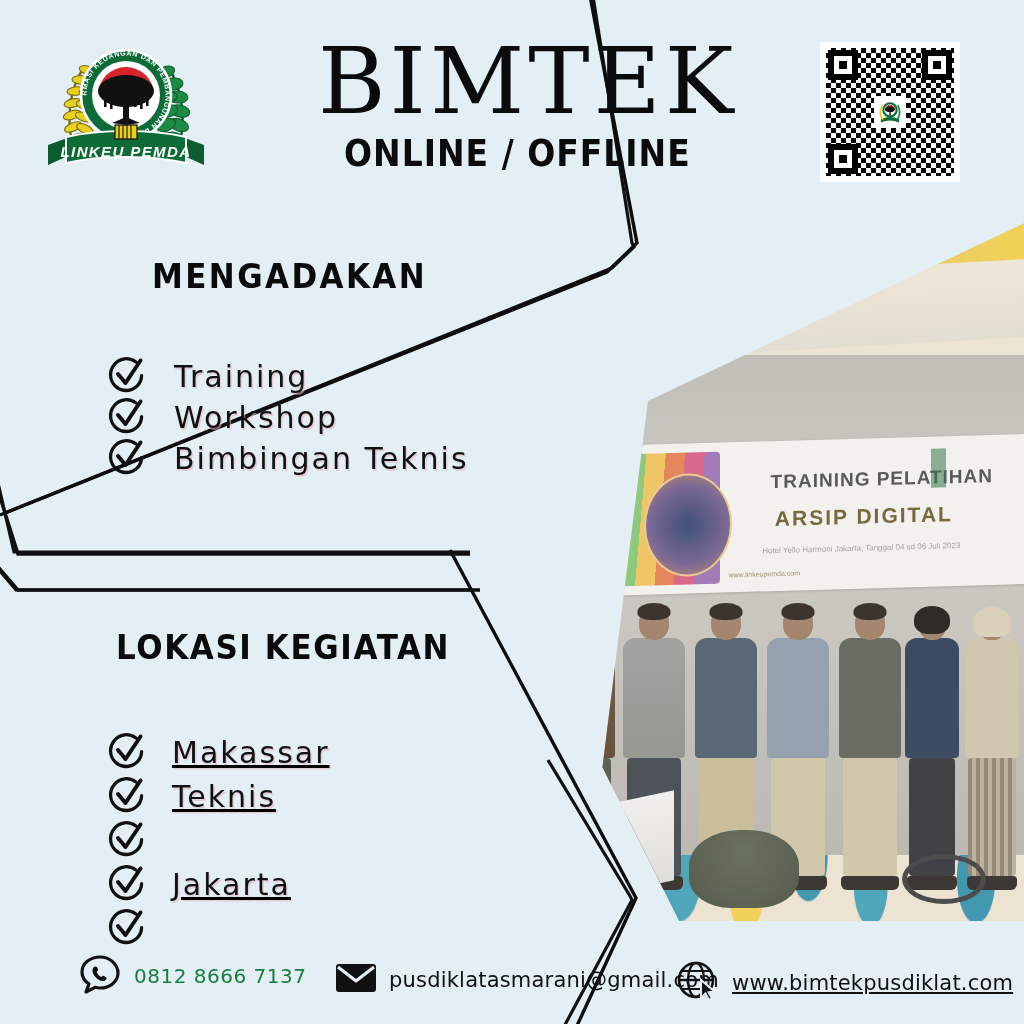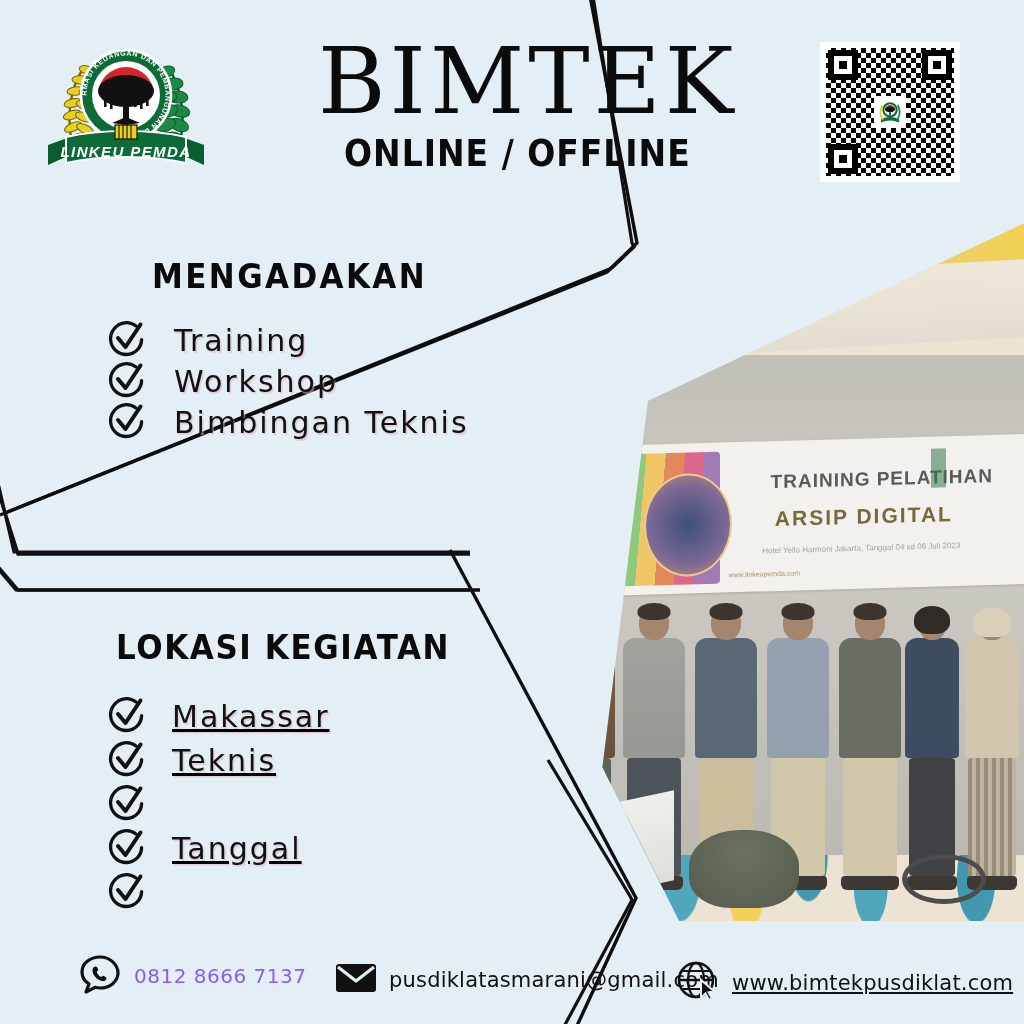--- a/index.html
+++ b/index.html
@@ -181,21 +181,21 @@
     font-family:"DejaVu Sans", sans-serif;
     font-weight:bold;
     color:#0b0b0b;
     transform:scaleY(1.1);
     transform-origin:left top;
     white-space:nowrap;
   }
   #t-mengadakan{left:152px;top:256px;font-size:31px;letter-spacing:2.4px;}
   #t-lokasi{left:116px;top:627px;font-size:31px;letter-spacing:1.6px;}
 
-  .list{position:absolute;}
+  .list{position:absolute;margin-top:36px;}
   #list-mengadakan{left:106px;top:320px;}
   #list-lokasi{left:106px;top:694px;text-decoration:underline;}
 
   .row{display:flex;align-items:center;height:41px;}
   #list-lokasi .row{height:44px;}
   .check{width:44px;height:41px;flex:0 0 44px;position:relative;}
   .item-label{
     font-family:"DejaVu Sans", sans-serif;
     font-size:30px;
     letter-spacing:2px;
@@ -207,21 +207,21 @@
   #list-lokasi .item-label{margin-left:22px;}
 
   
   .foot{position:absolute;display:flex;align-items:center;}
   #foot-phone{left:78px;top:952px;}
   #foot-mail{left:335px;top:962px;}
   #foot-web{left:676px;top:960px;}
   .foot-ico{flex:0 0 auto;margin-right:12px;}
   .phone-lines{
     font-family:"DejaVu Sans", sans-serif;
-    font-size:20px;line-height:25px;color:#8b5cf6;letter-spacing:.5px;
+    font-size:20px;line-height:25px;color:#15803d;letter-spacing:.5px;
   }
   .foot-txt{
     font-family:"DejaVu Sans", sans-serif;
     font-size:21px;color:#111;letter-spacing:.2px;white-space:nowrap;
   }
   .foot-txt.link{text-decoration:underline;}
 </style>
 </head>
 <body>
 
@@ -523,21 +523,21 @@
         <span class="check"><svg width="44" height="41" viewBox="0 0 44 41">
             <path d="M30 6 C26.5 3.4 22.5 2.2 18.5 2.8 C10 4 4 11.5 4.6 20 C5.2 28.4 12.3 34.8 20.8 34.5 C29 34.2 35.4 27.6 35.6 19.6" fill="none" stroke="#111" stroke-width="3.3" stroke-linecap="round"></path>
             <path d="M12 18 L19.5 27 L34.5 4.5" fill="none" stroke="#111" stroke-width="4" stroke-linecap="round" stroke-linejoin="round"></path>
           </svg></span>
       </div>
       <div class="row">
         <span class="check"><svg width="44" height="41" viewBox="0 0 44 41">
             <path d="M30 6 C26.5 3.4 22.5 2.2 18.5 2.8 C10 4 4 11.5 4.6 20 C5.2 28.4 12.3 34.8 20.8 34.5 C29 34.2 35.4 27.6 35.6 19.6" fill="none" stroke="#111" stroke-width="3.3" stroke-linecap="round"></path>
             <path d="M12 18 L19.5 27 L34.5 4.5" fill="none" stroke="#111" stroke-width="4" stroke-linecap="round" stroke-linejoin="round"></path>
           </svg></span>
-        <span class="item-label">Tanggal</span>
+        <span class="item-label">Jakarta</span>
       </div>
       <div class="row">
         <span class="check"><svg width="44" height="41" viewBox="0 0 44 41">
             <path d="M30 6 C26.5 3.4 22.5 2.2 18.5 2.8 C10 4 4 11.5 4.6 20 C5.2 28.4 12.3 34.8 20.8 34.5 C29 34.2 35.4 27.6 35.6 19.6" fill="none" stroke="#111" stroke-width="3.3" stroke-linecap="round"></path>
             <path d="M12 18 L19.5 27 L34.5 4.5" fill="none" stroke="#111" stroke-width="4" stroke-linecap="round" stroke-linejoin="round"></path>
           </svg></span>
       </div>
     </div>
 
   <div class="foot" id="foot-phone">

